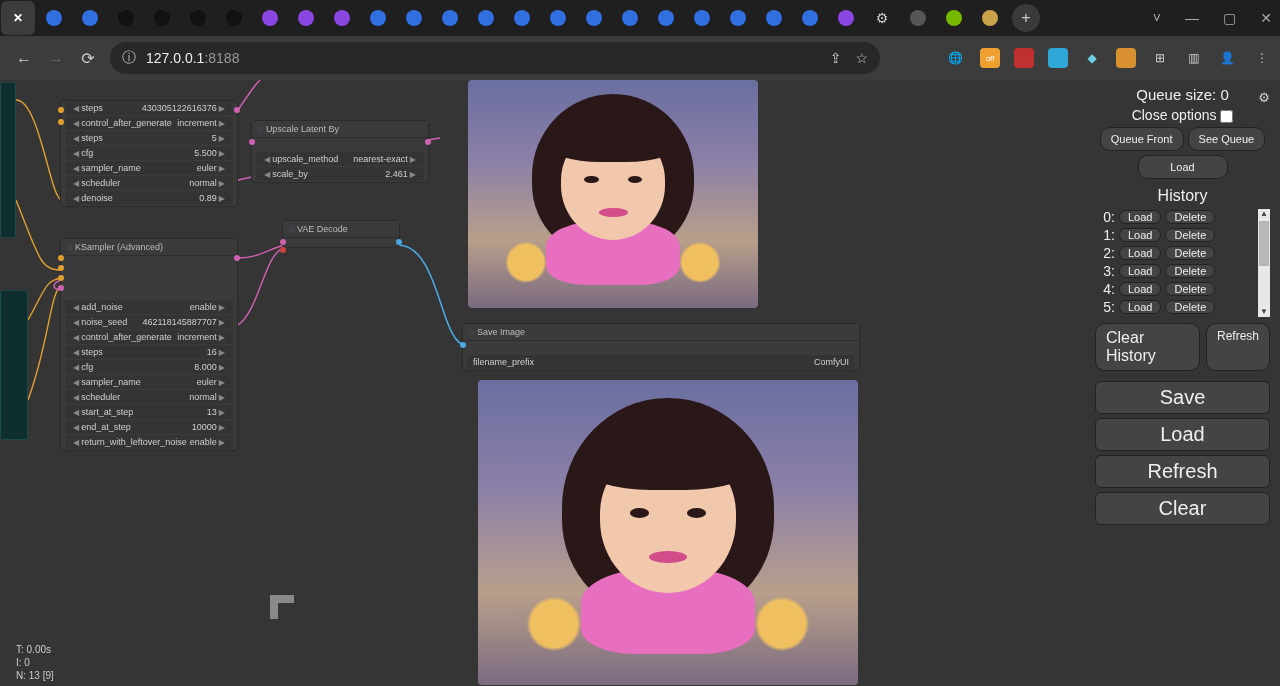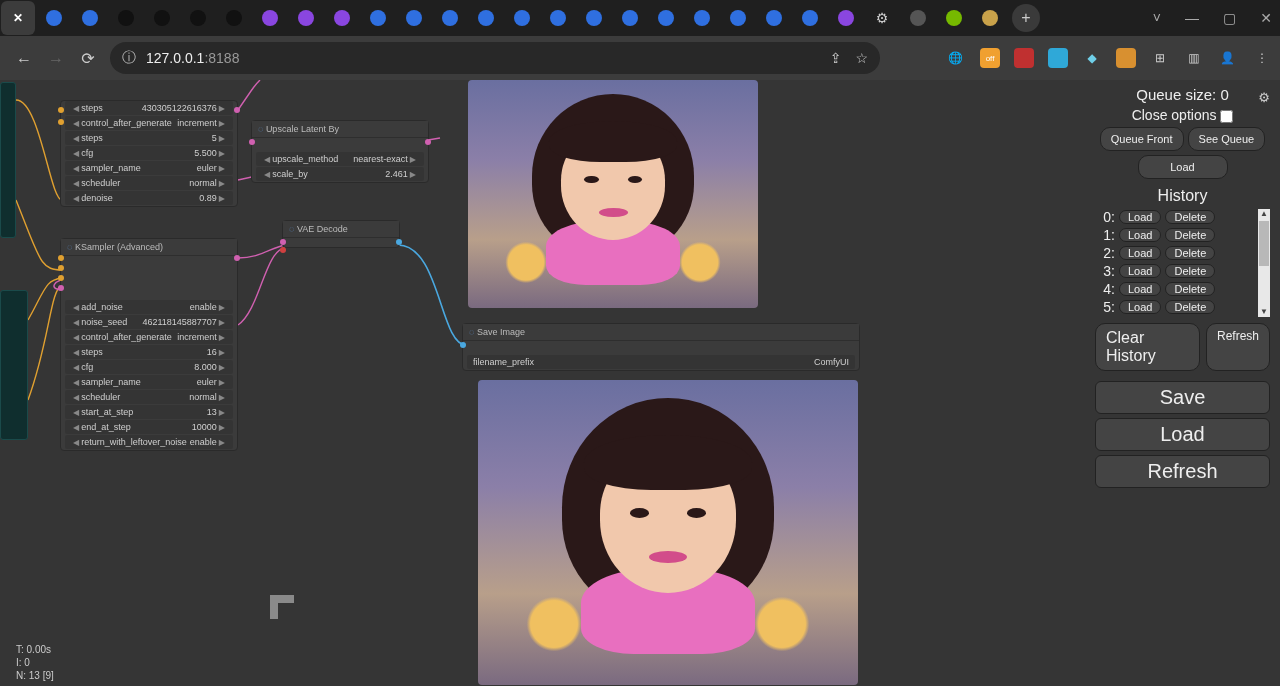--- a/index.html
+++ b/index.html
@@ -488,16 +488,17 @@
     </div>
     <div class="dualbtn2">
       <div class="pill" style="font-size:16px">Clear History</div>
       <div class="pill" style="font-size:12px">Refresh</div>
     </div>
 
     <div class="stackbtns" id="stackbtns">
         <div class="bigbtn">Save</div>
         <div class="bigbtn">Load</div>
         <div class="bigbtn">Refresh</div>
+        <div class="bigbtn">Clear</div>
       </div>
   </div>
 
 </div>
 
 </body></html>

